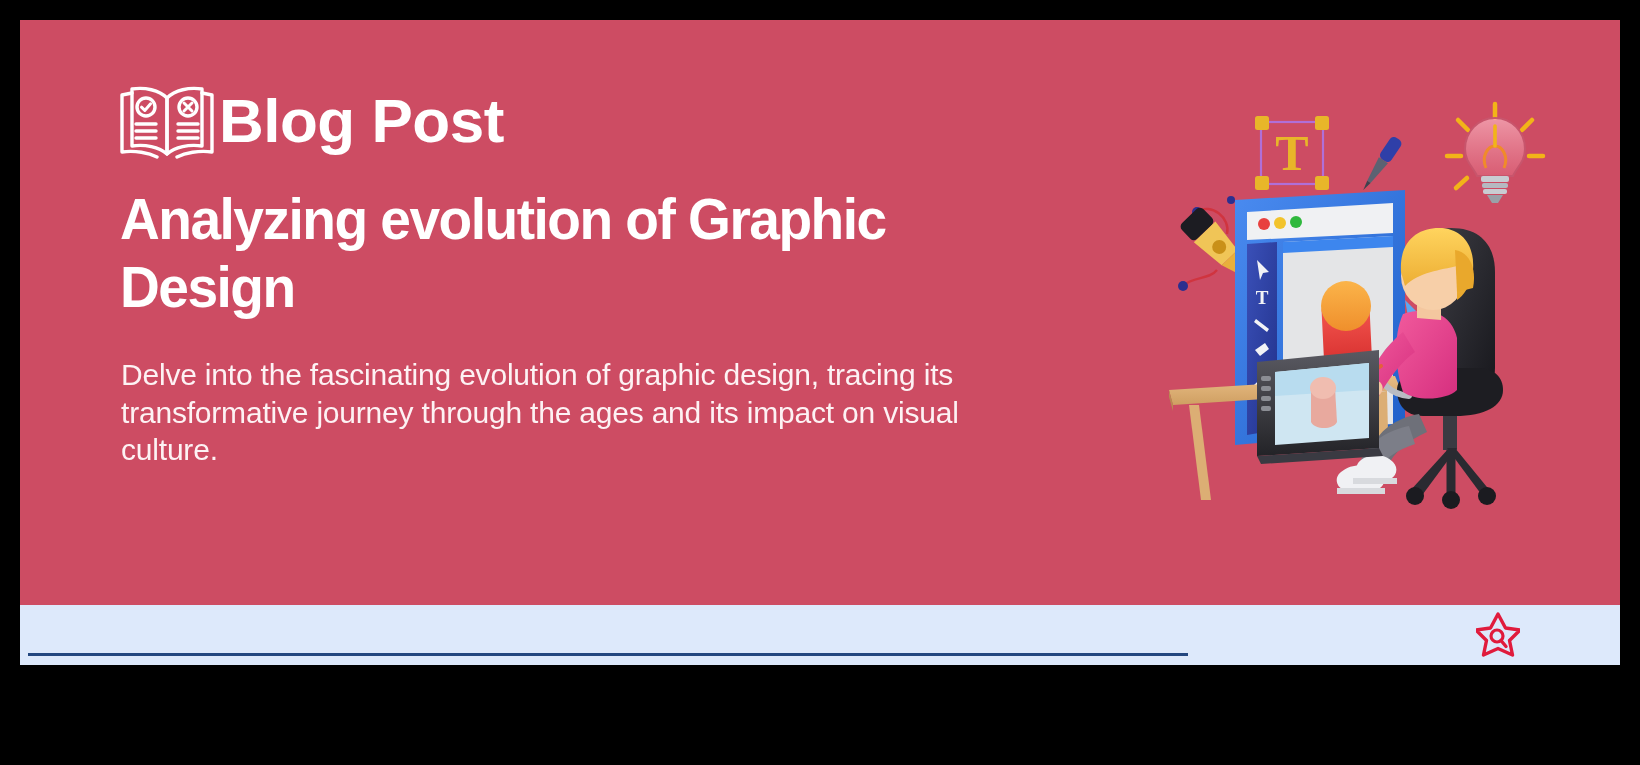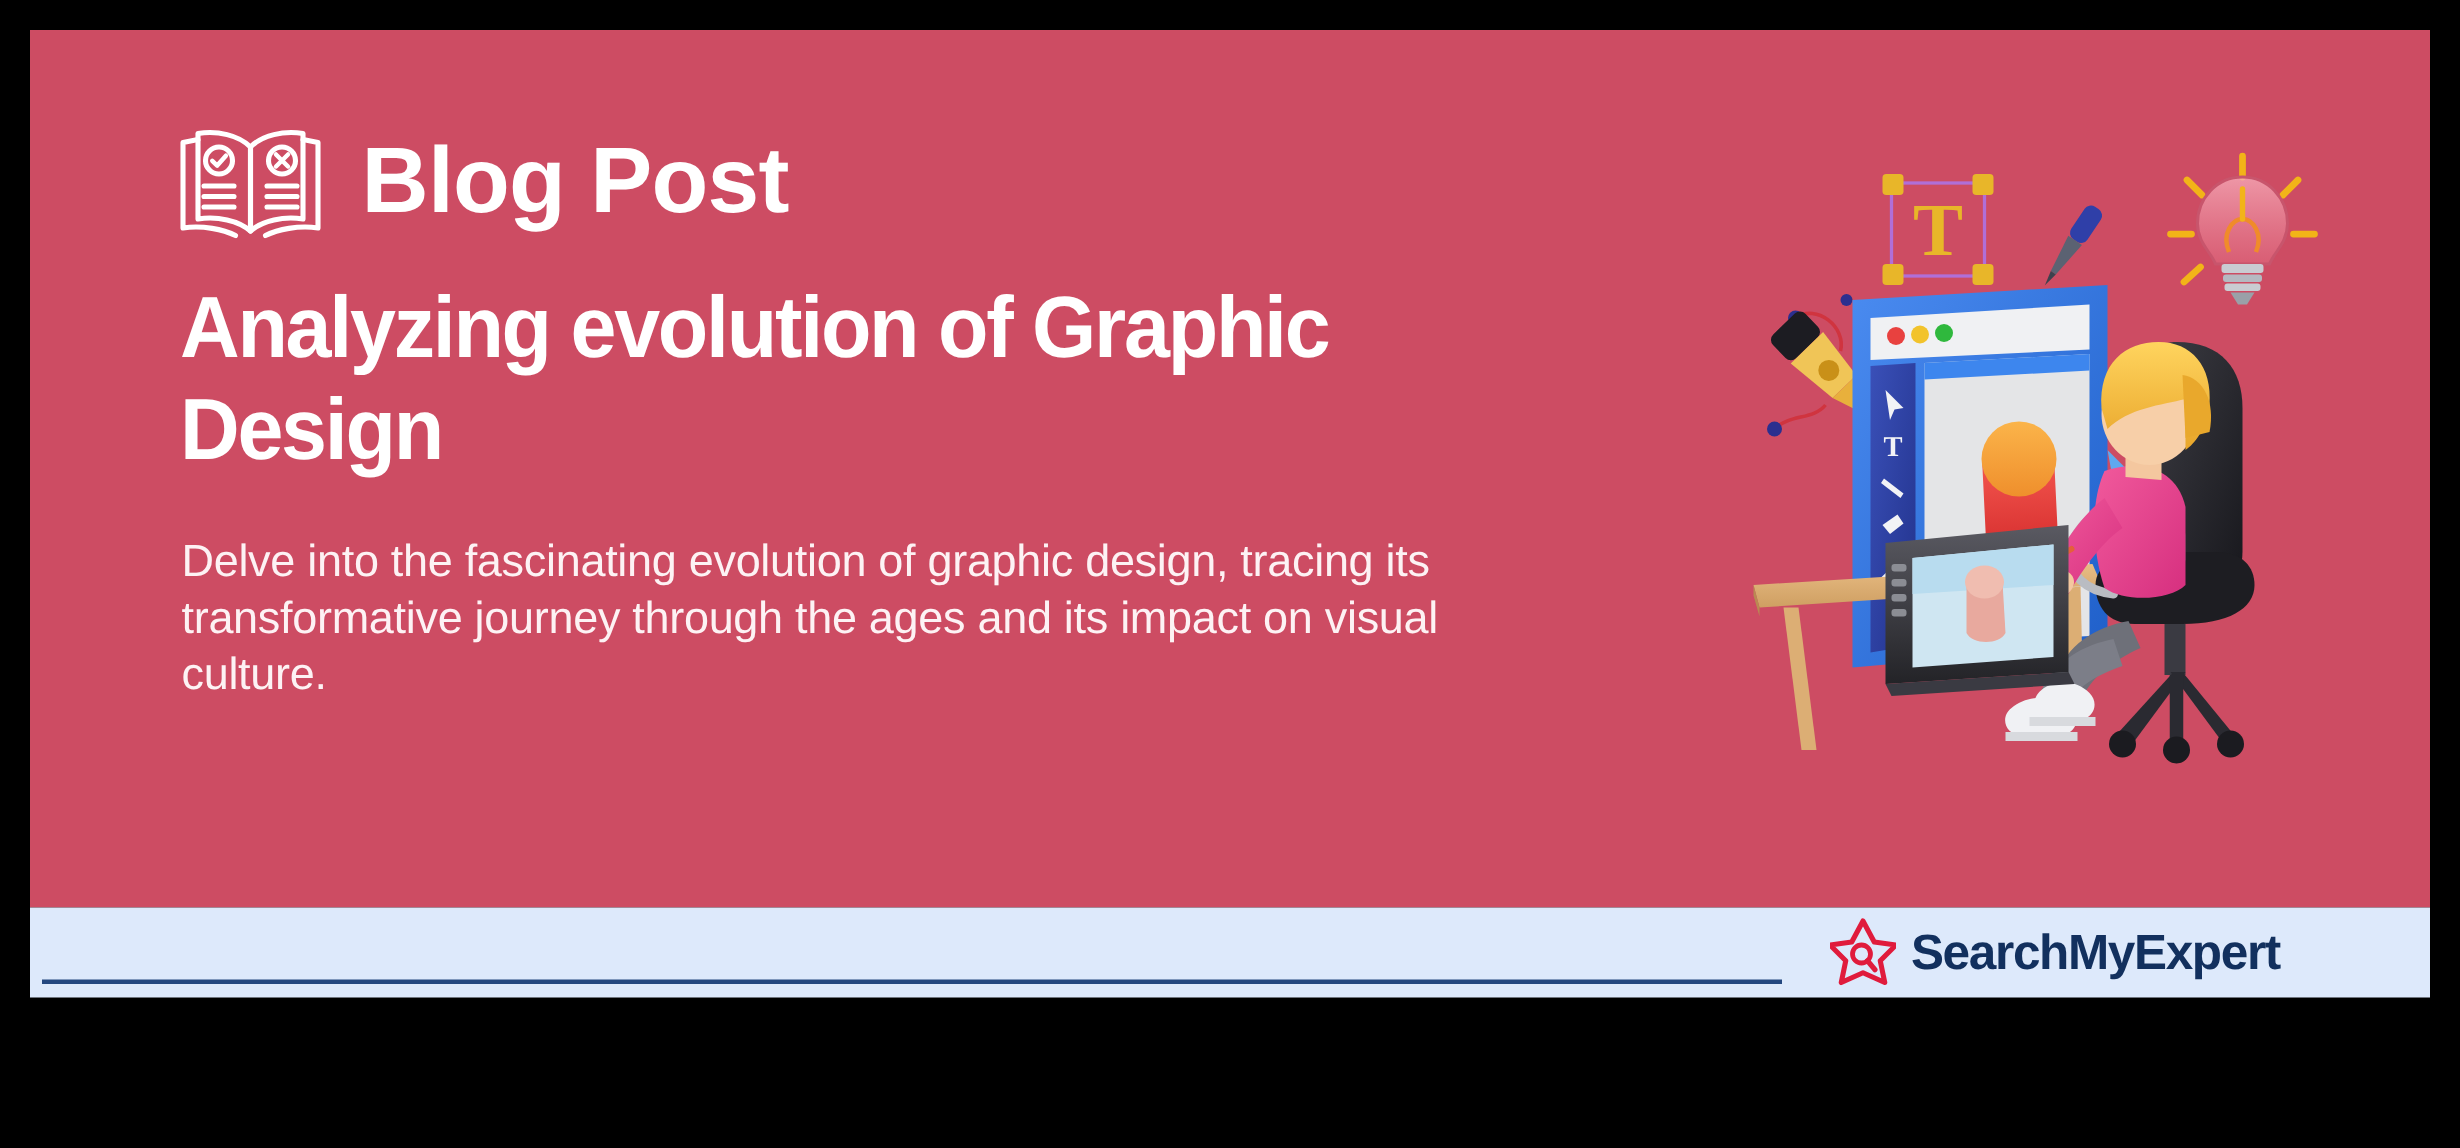--- a/index.html
+++ b/index.html
@@ -36,21 +36,20 @@
   #text-col {
     position: absolute;
     left: 95px;
     top: 55px;
     width: 940px;
   }
 
   .eyebrow-row {
     display: flex;
     align-items: center;
-    gap: 22px;
     height: 92px;
   }
   .book-icon { width: 104px; height: 76px; display: block; flex: 0 0 auto; }
   .eyebrow-text {
     color: #ffffff;
     font-size: 62px;
     font-weight: 700;
     letter-spacing: -0.5px;
     line-height: 1;
     white-space: nowrap;
@@ -377,17 +376,16 @@
 
     <div id="brand">
       <span>
         <svg class="brand-mark" viewBox="0 0 44 46" fill="none">
           <path d="M22 3 L29.5 17 L44 19 L33.5 29.5 L36.5 44 L22 37.5 L7.5 44
                    L10.5 29.5 L0 19 L14.5 17 Z" fill="none" stroke="#e01b3c" stroke-width="3.4" stroke-linejoin="round"></path>
           <circle cx="21" cy="25" r="6" fill="none" stroke="#e01b3c" stroke-width="3.2"></circle>
           <path d="M25 29.5 L30 35.5" stroke="#e01b3c" stroke-width="3.4" stroke-linecap="round"></path>
         </svg>
       </span>
-      <span class="brand-text">SearchMyExpert</span>
     </div>
   </div>
 
 </div>
 
 </body></html>

